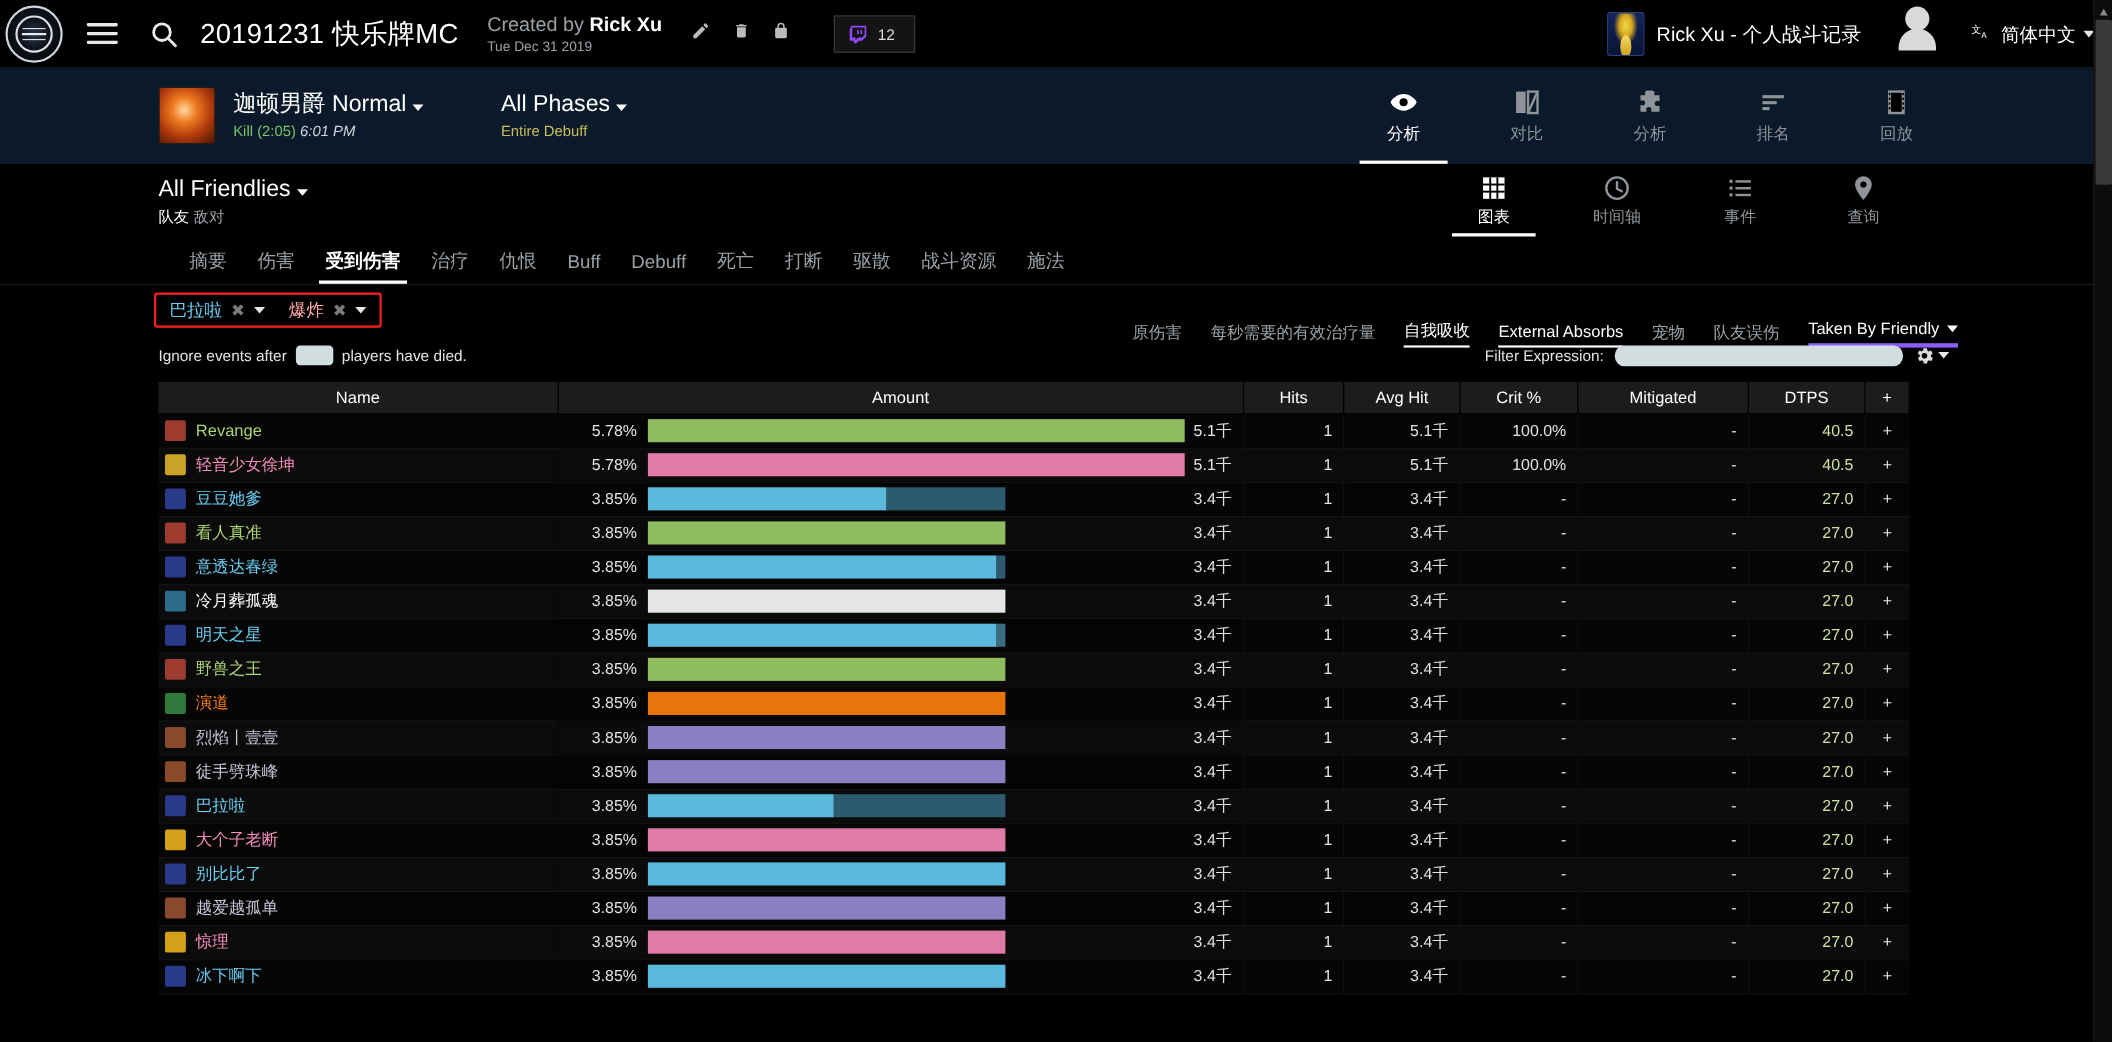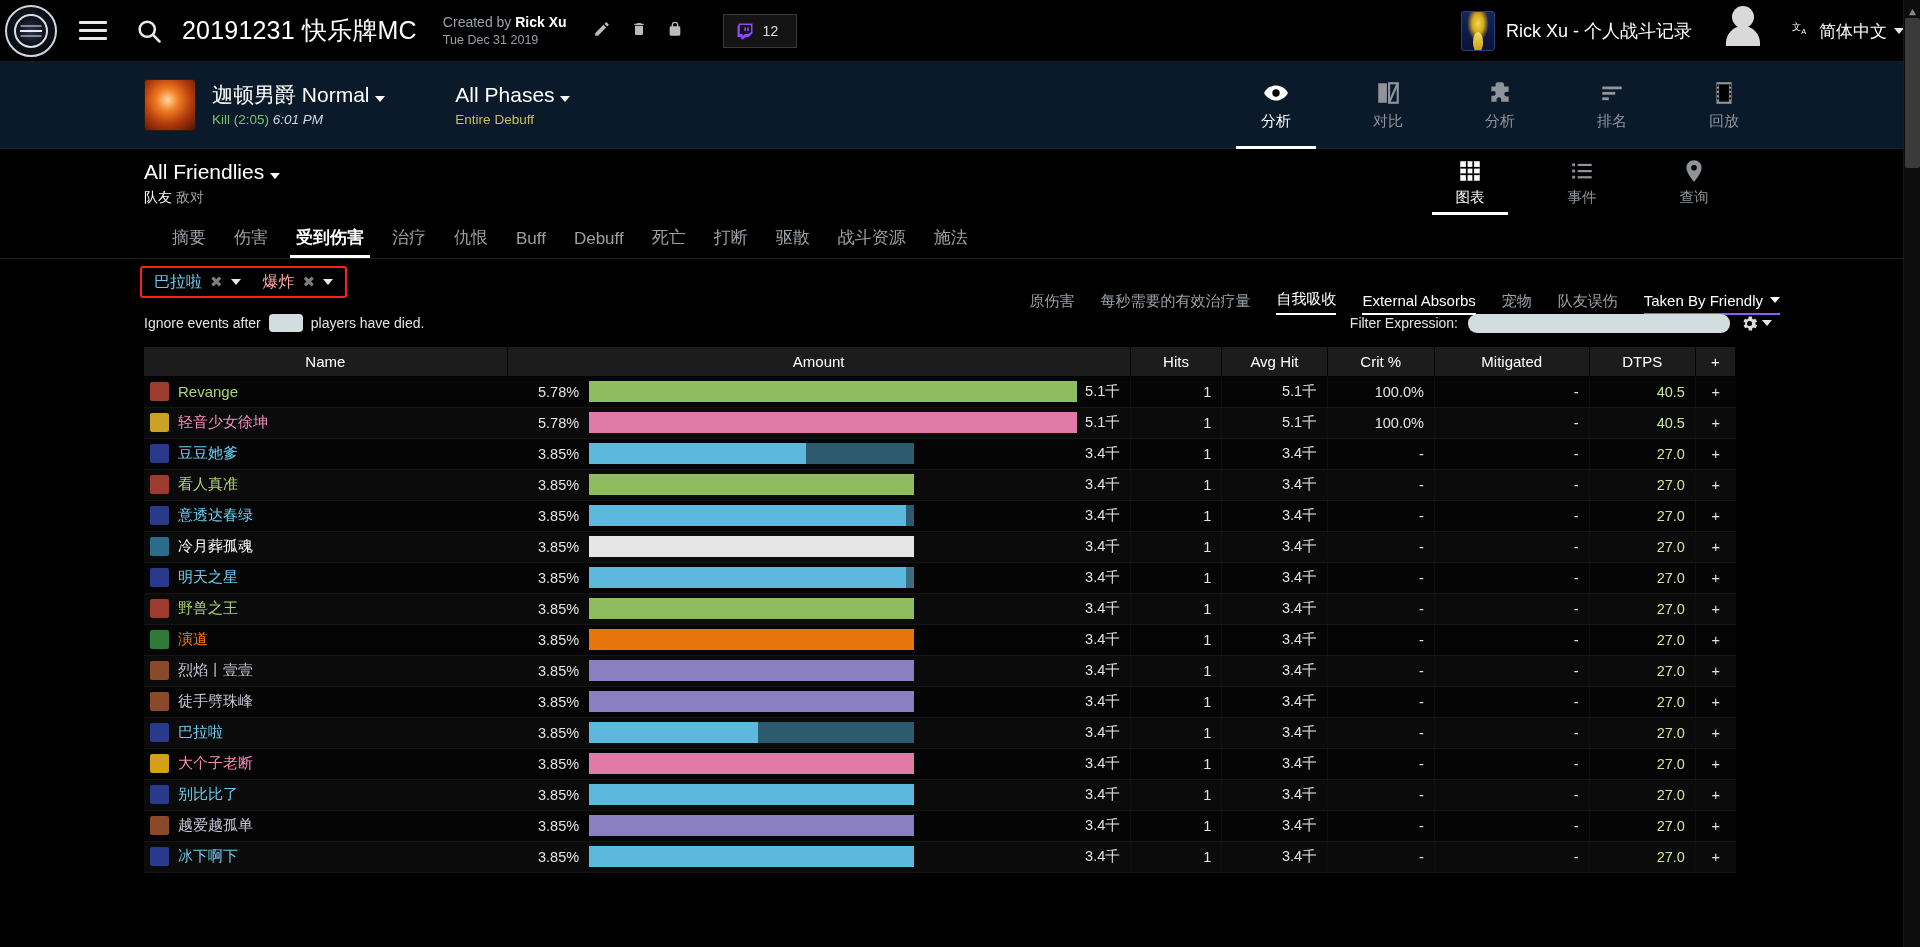--- a/index.html
+++ b/index.html
@@ -33,21 +33,21 @@
   .logo::after{
     content:""; position:absolute; left:50%; top:50%; transform:translate(-50%,-50%);
     width:22px; height:2px; background:#e6ecf2;
     box-shadow: 0 -5px 0 -0.5px #e6ecf2, 0 5px 0 -0.5px #e6ecf2;
   }
   .hamburger { width: 46px; display:flex; flex-direction: column; gap: 5px; align-items:center; cursor:pointer; margin-left:8px;}
   .hamburger i { display:block; width: 28px; height: 3px; background: #e9e9e9; border-radius: 1px; }
   .search-ico { margin-left: 16px; width: 34px; display:flex; align-items:center; justify-content:center; cursor:pointer; }
   .report-title { margin-left: 16px; font-size: 25px; color: #ffffff; letter-spacing: .2px; cursor: pointer; white-space: nowrap;}
   .created-block { margin-left: 26px; line-height: 1.35; }
-  .created-line1 { font-size: 14px; color: #9aa0a6; }
+  .created-line1 { font-size: 18px; color: #9aa0a6; }
   .created-line1 b { color: #ffffff; font-weight: bold; }
   .created-line2 { font-size: 12.5px; color: #9aa0a6; }
   .icon-btns { display:flex; align-items:center; gap: 20px; margin-left: 26px; }
   .icon-btn { cursor: pointer; opacity: .85; }
   .twitch-box {
     margin-left: 40px; height: 34px; min-width: 74px; border: 1px solid #3a3a3a;
     background: #141414; display: flex; align-items: center; gap: 9px; padding: 0 12px; cursor: pointer;
   }
   .twitch-count { font-size: 14px; color: #dcdcdc; }
   .topbar-right { position: absolute; right: 16px; top: 0; height: 62px; display: flex; align-items: center; gap: 0px; }
@@ -113,21 +113,21 @@
   .tab.active::after{ content:""; position:absolute; bottom:0; left:8px; right:8px; height:3px; background:#ffffff;}
 
   
   .filterrow { height: 46px; position:relative; display:flex; align-items:center; }
   .chipbox { margin-left: 140px; border: 2px solid #ff1f1f; border-radius: 3px; padding: 5px 12px; display:flex; align-items:center; gap: 22px; height: 32px;}
   .chip { display:flex; align-items:center; gap: 8px; font-size:16px; cursor:pointer;}
   .chip .x { color:#7d7d7d; font-size:15px; }
   .rightopts { position:absolute; right: 140px; display:flex; align-items:flex-end; gap: 26px; }
   .opt { font-size: 15px; color:#9aa0a6; cursor:pointer; padding-bottom: 4px; white-space:nowrap;}
   .opt.ul { color:#ffffff; border-bottom: 2px solid #ffffff; }
-  .opt.drop { color:#ffffff; border-bottom: 2px solid #8b5cf6; display:flex; align-items:center; gap:7px;margin-top:42px;}
+  .opt.drop { color:#ffffff; border-bottom: 4px solid #8b5cf6; display:flex; align-items:center; gap:7px;margin-top:42px;}
 
   
   .ignorerow { height: 36px; position: relative; display:flex; align-items:center; }
   .ignore-txt { margin-left: 144px; font-size: 14px; color:#e3e3e3; display:flex; align-items:center; gap:8px;}
   .numbox { width: 34px; height: 18px; border-radius: 4px; background:#d2dde0; border:none; }
   .filterexp { position:absolute; right: 148px; display:flex; align-items:center; gap: 10px; }
   .filterexp .lbl { font-size: 14px; color:#e3e3e3; }
   .fexp-input { width: 262px; height: 19px; border-radius: 9px; background:#d2dde0; border:none; }
   .gear { display:flex; align-items:center; gap:3px; cursor:pointer; }
 
@@ -339,20 +339,27 @@
           <g fill="#000">
               <rect x="8.2" y="3" width="1.6" height="18"></rect>
               <rect x="14.2" y="3" width="1.6" height="18"></rect>
           <rect x="3" y="8.2" width="18" height="1.6"></rect>
               <rect x="3" y="14.2" width="18" height="1.6"></rect>
             </g>
         </svg>
         <span class="nlabel">图表</span>
       </div>
       <div class="navitem">
+        <svg class="ico" viewBox="0 0 24 24" fill="none" stroke="#8e9499" stroke-width="2">
+          <circle cx="12" cy="12" r="9"></circle>
+            <path d="M12 7v5.5l4 2.2" stroke-linecap="round"></path>
+        </svg>
+        <span class="nlabel">时间轴</span>
+      </div>
+      <div class="navitem">
         <svg class="ico" viewBox="0 0 24 24" fill="#8e9499">
           <rect x="3" y="5" width="2.6" height="2.6"></rect>
             <rect x="8" y="5.4" width="13" height="2"></rect>
           <rect x="3" y="10.7" width="2.6" height="2.6"></rect>
             <rect x="8" y="11.1" width="13" height="2"></rect>
           <rect x="3" y="16.4" width="2.6" height="2.6"></rect>
             <rect x="8" y="16.8" width="13" height="2"></rect>
         </svg>
         <span class="nlabel">事件</span>
       </div>
@@ -838,20 +845,46 @@
             <td class="num">1</td>
             <td class="num">3.4千</td>
             <td class="num">-</td>
             <td class="num">-</td>
             <td class="dtps">27.0</td>
             <td class="plus">+</td>
           </tr>
           <tr>
             <td class="name">
               <div class="namecell">
+                <span class="spec-icon" style="background:#d4a017"></span>
+                <span class="pname" style="color:#f58cba">惊理</span>
+              </div>
+            </td>
+            <td class="amount">
+              <div class="amtwrap">
+                <span class="pct">3.85%</span>
+                <span class="barzone">
+                  <span class="bar" style="width:325.05190311418687px">
+                    <span class="seg1" style="width:325.05190311418687px;background:#e07ba8"></span>
+                    <span class="seg2" style="width:0px;background:#2c5a6e"></span>
+                  </span>
+                </span>
+                <span class="pct" style="width:80px;flex:0 0 80px">3.4千</span>
+              </div>
+            </td>
+            <td class="num">1</td>
+            <td class="num">3.4千</td>
+            <td class="num">-</td>
+            <td class="num">-</td>
+            <td class="dtps">27.0</td>
+            <td class="plus">+</td>
+          </tr>
+          <tr>
+            <td class="name">
+              <div class="namecell">
                 <span class="spec-icon" style="background:#2a3a8a"></span>
                 <span class="pname" style="color:#69ccf0">冰下啊下</span>
               </div>
             </td>
             <td class="amount">
               <div class="amtwrap">
                 <span class="pct">3.85%</span>
                 <span class="barzone">
                   <span class="bar" style="width:325.05190311418687px">
                     <span class="seg1" style="width:325.05190311418687px;background:#5cb8dd"></span>

